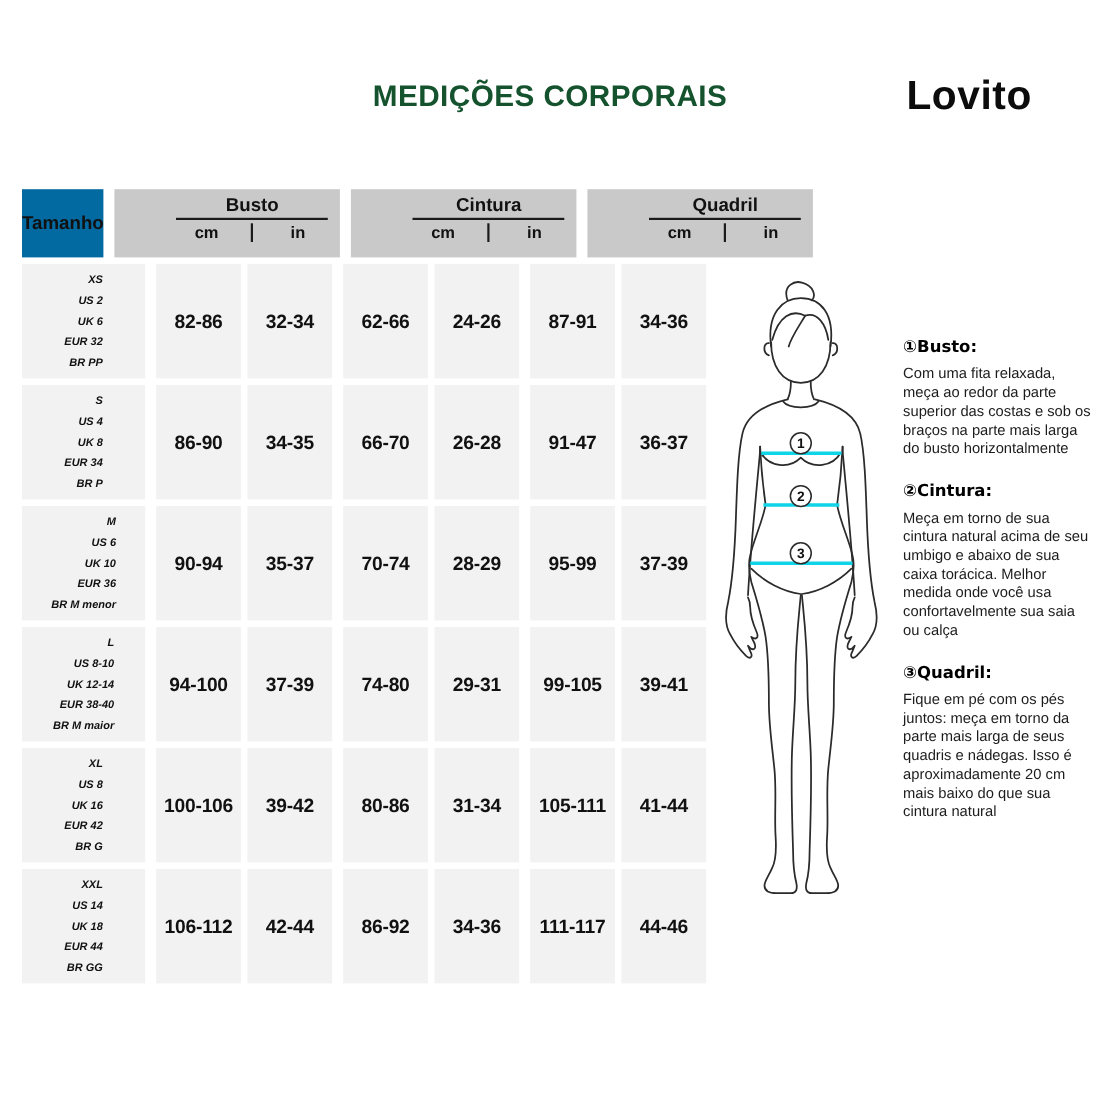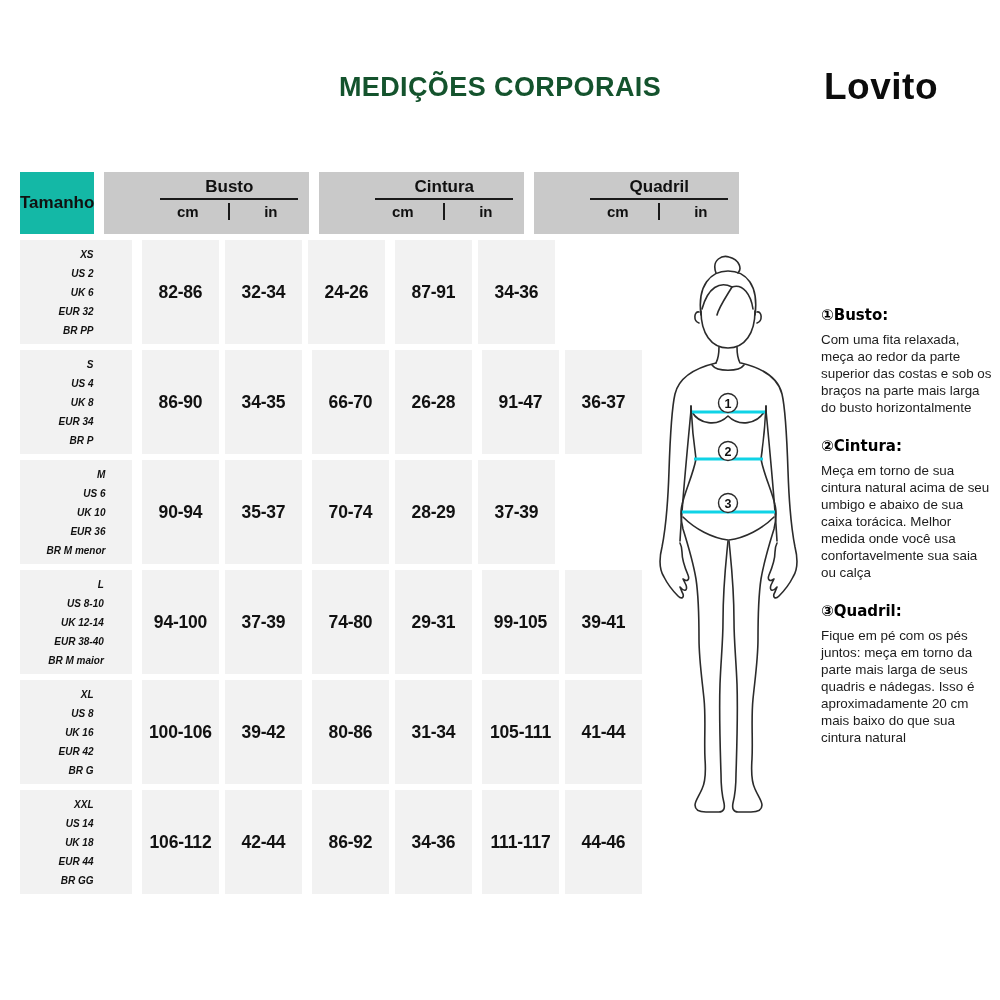--- a/index.html
+++ b/index.html
@@ -14,21 +14,21 @@
   }
   .logo{
     position:absolute;top:66px;right:62px;
     font-size:37px;font-weight:800;letter-spacing:.5px;color:#0c0c0c;
   }
   
   .size-table{position:absolute;left:20px;top:172px;width:624px;}
   .hrow,.row{display:flex;margin-bottom:6px;}
   .ml10{margin-left:10px;} .ml6{margin-left:6px;}
   .hcell{
-    background:#14b8a6;display:flex;align-items:center;justify-content:center;
+    background:#0369a1;display:flex;align-items:center;justify-content:center;
     font-weight:700;
   }
   .hcell.size{width:112px;height:62px;font-size:17px;}
   .hgroup{background:#c9c9c9;width:160px;height:62px;display:flex;flex-direction:column;align-items:center;padding-left:45px;}
   .hgroup-label{font-size:17px;font-weight:700;margin-top:6px;line-height:18px;}
   .hrule{width:138px;height:2px;background:#1a1a1a;margin-top:2px;}
   .hunits{display:flex;align-items:center;margin-top:3px;}
   .hunits .u{width:77px;text-align:center;font-size:15px;font-weight:700;}
   .vdiv{width:2px;height:17px;background:#1a1a1a;margin:0 2px;}
   .cell{
@@ -94,20 +94,21 @@
     </div>
 
     <div class="row">
       <div class="cell size">XS
 US 2
 UK 6
 EUR 32
 BR PP</div>
       <div class="cell val ml10">82-86</div>
       <div class="cell val ml6">32-34</div>
+      <div class="cell val ml10">62-66</div>
       <div class="cell val ml6">24-26</div>
       <div class="cell val ml10">87-91</div>
       <div class="cell val ml6">34-36</div>
     </div>
 
     <div class="row">
       <div class="cell size">S
 US 4
 UK 8
 EUR 34
@@ -123,20 +124,21 @@
     <div class="row">
       <div class="cell size">M
 US 6
 UK 10
 EUR 36
 BR M menor</div>
       <div class="cell val ml10">90-94</div>
       <div class="cell val ml6">35-37</div>
       <div class="cell val ml10">70-74</div>
       <div class="cell val ml6">28-29</div>
+      <div class="cell val ml10">95-99</div>
       <div class="cell val ml6">37-39</div>
     </div>
 
     <div class="row">
       <div class="cell size">L
 US 8-10
 UK 12-14
 EUR 38-40
 BR M maior</div>
       <div class="cell val ml10">94-100</div>

